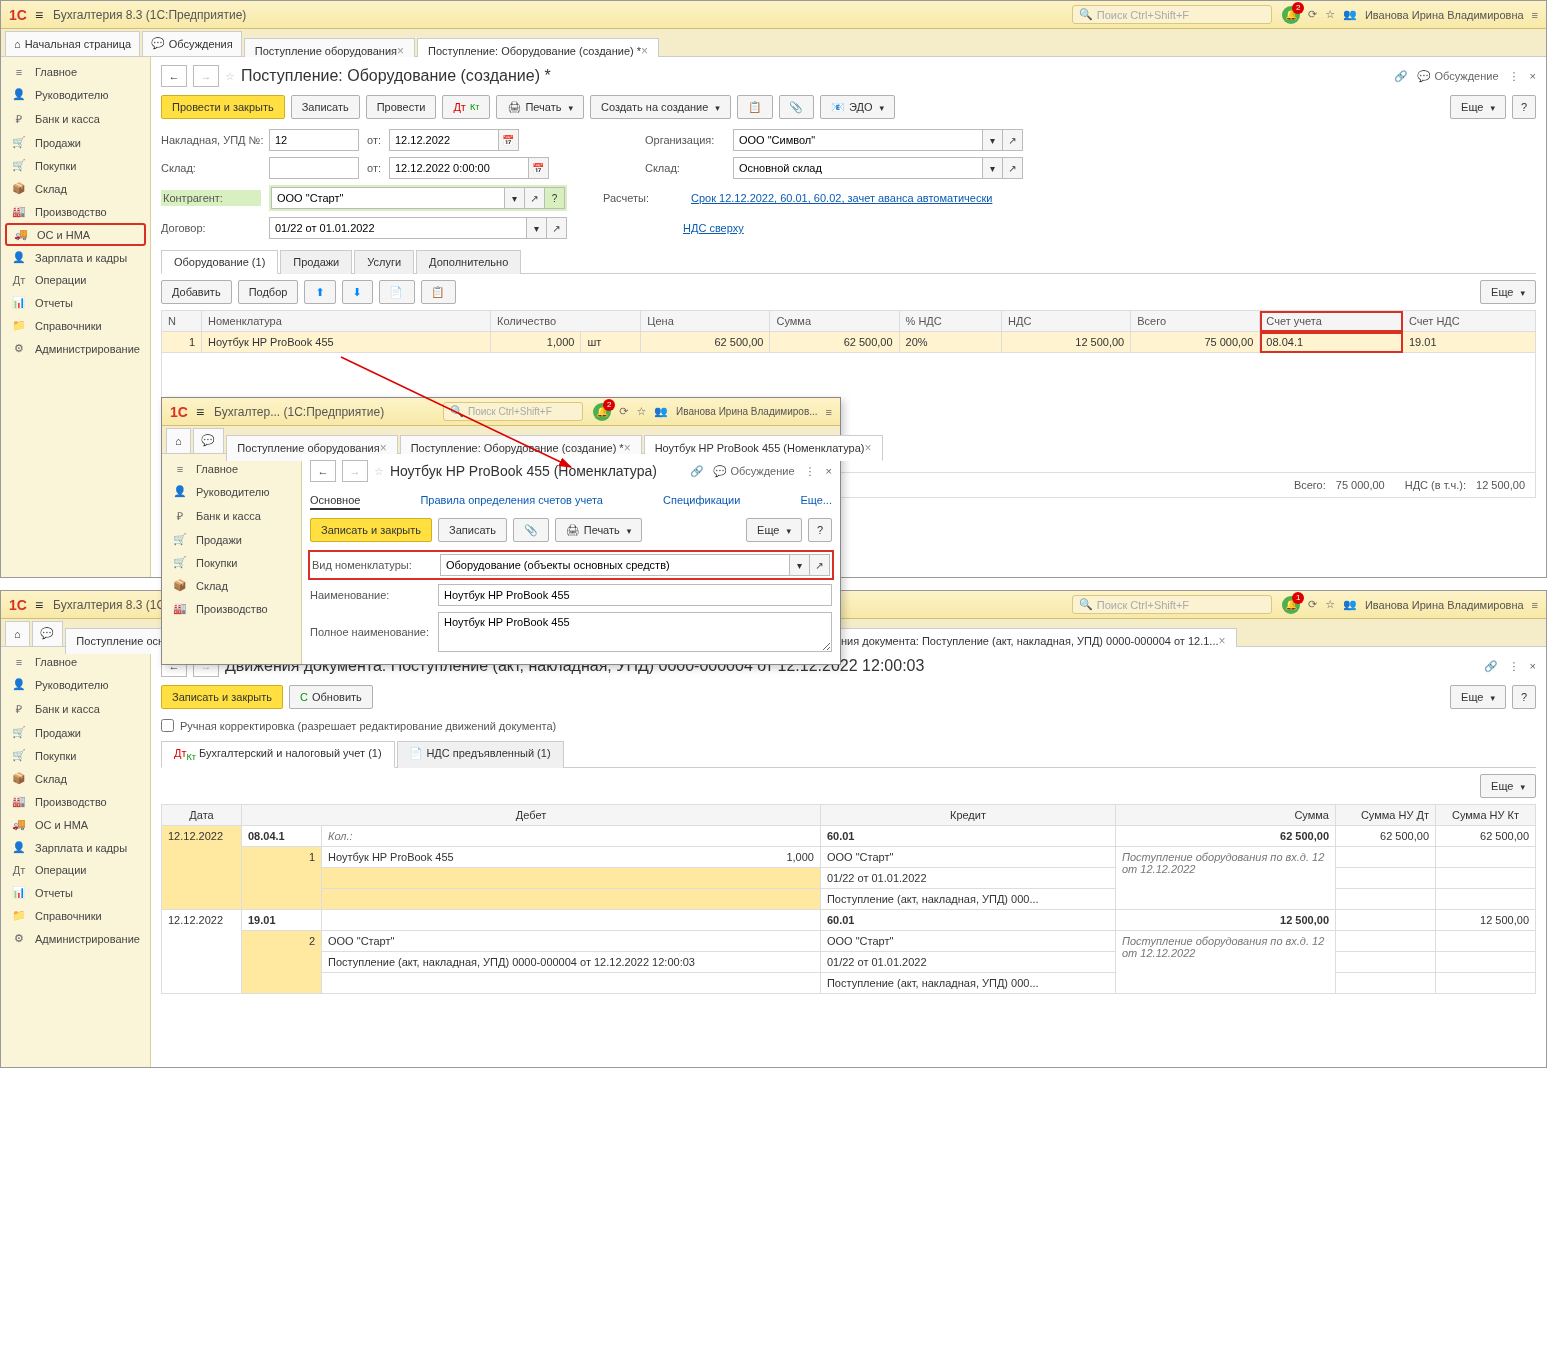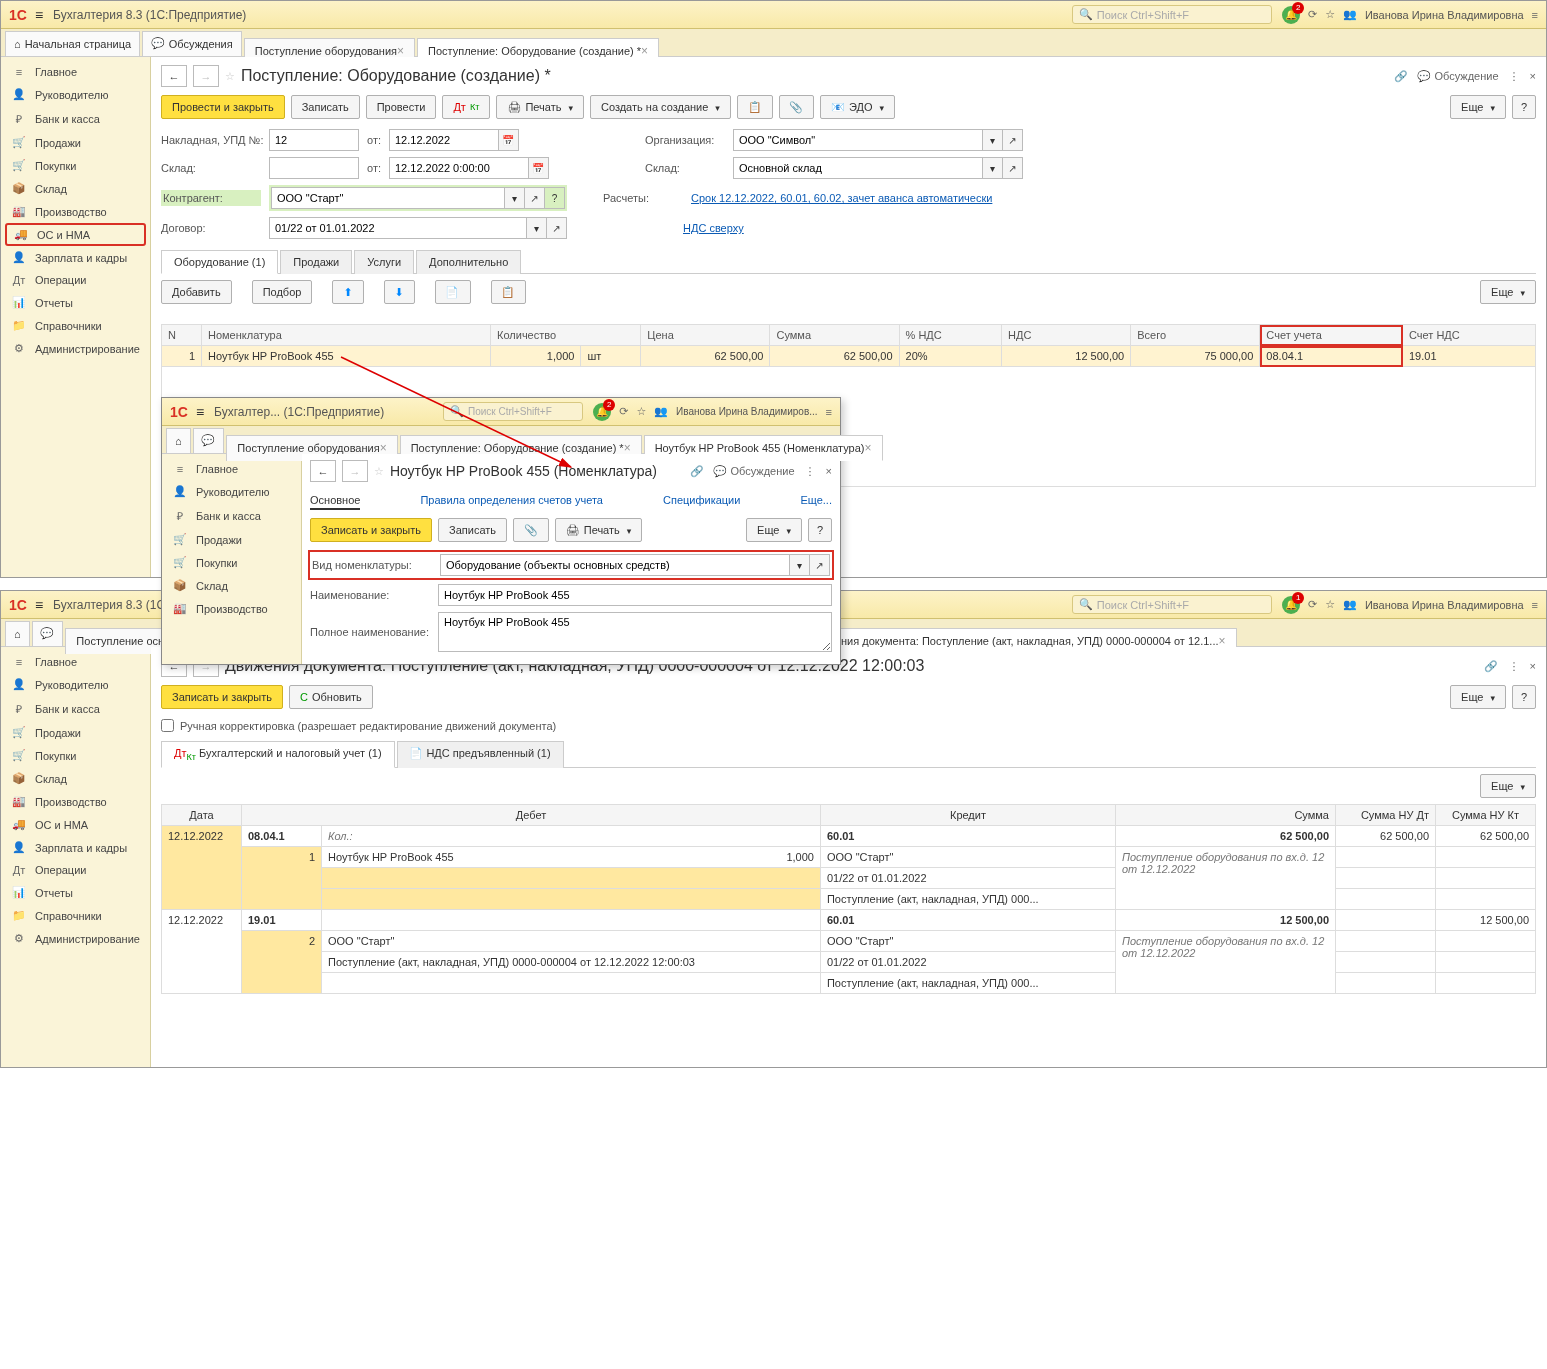--- a/index.html
+++ b/index.html
@@ -54,21 +54,21 @@
 .input-group .addon { border: 1px solid #bbb; border-left: none; width: 20px; display: flex; align-items: center; justify-content: center; background: #f5f5f5; font-size: 10px; }
 .highlighted-field { background: #d8f0c0; padding: 2px; }
 .link { color: #0b5bb5; text-decoration: underline; cursor: pointer; }
 
 
 .sub-tabs { display: flex; border-bottom: 1px solid #ccc; margin-bottom: 6px; }
 .sub-tab { padding: 5px 12px; border: 1px solid #ccc; border-bottom: none; background: #f0f0f0; margin-right: 2px; cursor: pointer; position: relative; top: 1px; }
 .sub-tab.active { background: #fff; border-bottom: 1px solid #fff; }
 
 
-.table-toolbar { display: flex; align-items: flex-end; gap: 20px; margin-bottom: 20px; }
+.table-toolbar { display: flex; align-items: flex-end; gap: 6px; margin-bottom: 6px; }
 
 
 .data-table { width: 100%; border-collapse: collapse; }
 .data-table th, .data-table td { border: 1px solid #ddd; padding: 4px 6px; font-size: 11px; text-align: left; }
 .data-table th { background: #f5f5f5; font-weight: normal; color: #555; }
 .data-table td.num { text-align: right; }
 .data-table tr.selected td { background: #fff3d0; }
 .data-table td.highlighted-cell { outline: 2px solid #d93025; outline-offset: -2px; }
 .data-table th.highlighted-cell { outline: 2px solid #d93025; outline-offset: -2px; }
 
@@ -343,20 +343,24 @@
             <td>20%</td>
             <td class="num">12 500,00</td>
             <td class="num">75 000,00</td>
             <td class="highlighted-cell">08.04.1</td>
             <td>19.01</td>
           </tr>
         </tbody>
       </table>
       <div style="height:120px; border:1px solid #ddd; border-top:none"></div>
 
+      <div class="totals-bar">
+        <span><span class="lbl">Всего:</span><span>75 000,00</span></span>
+        <span><span class="lbl">НДС (в т.ч.):</span><span>12 500,00</span></span>
+      </div>
 
       <svg class="arrow" style="left:180px; top:290px; width:250px; height:130px">
         <defs>
             <marker id="ah" markerWidth="10" markerHeight="10" refX="8" refY="3" orient="auto">
               <path d="M0,0 L0,6 L9,3 z" fill="#d00"></path>
             </marker>
           </defs>
         <line x1="10" y1="10" x2="240" y2="120" stroke="#d00" stroke-width="1.5" marker-end="url(#ah)"></line>
       </svg>
 

